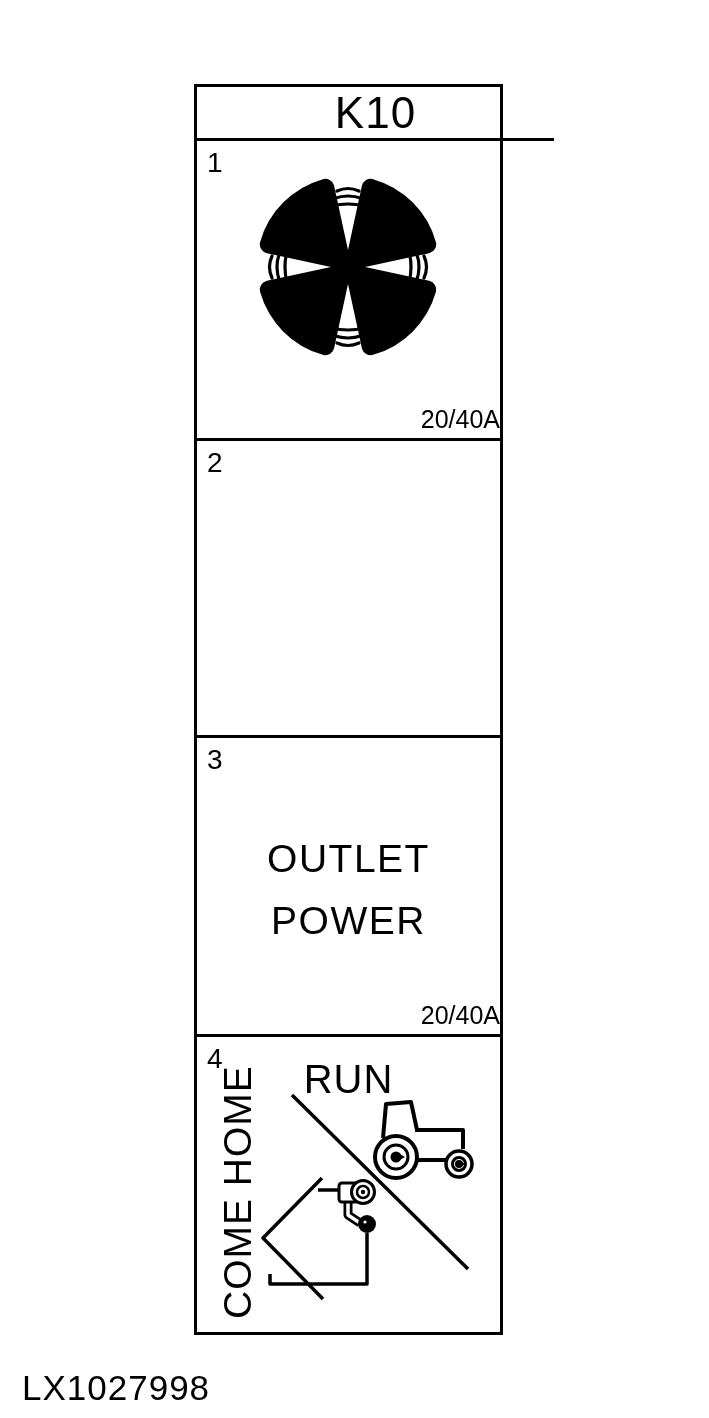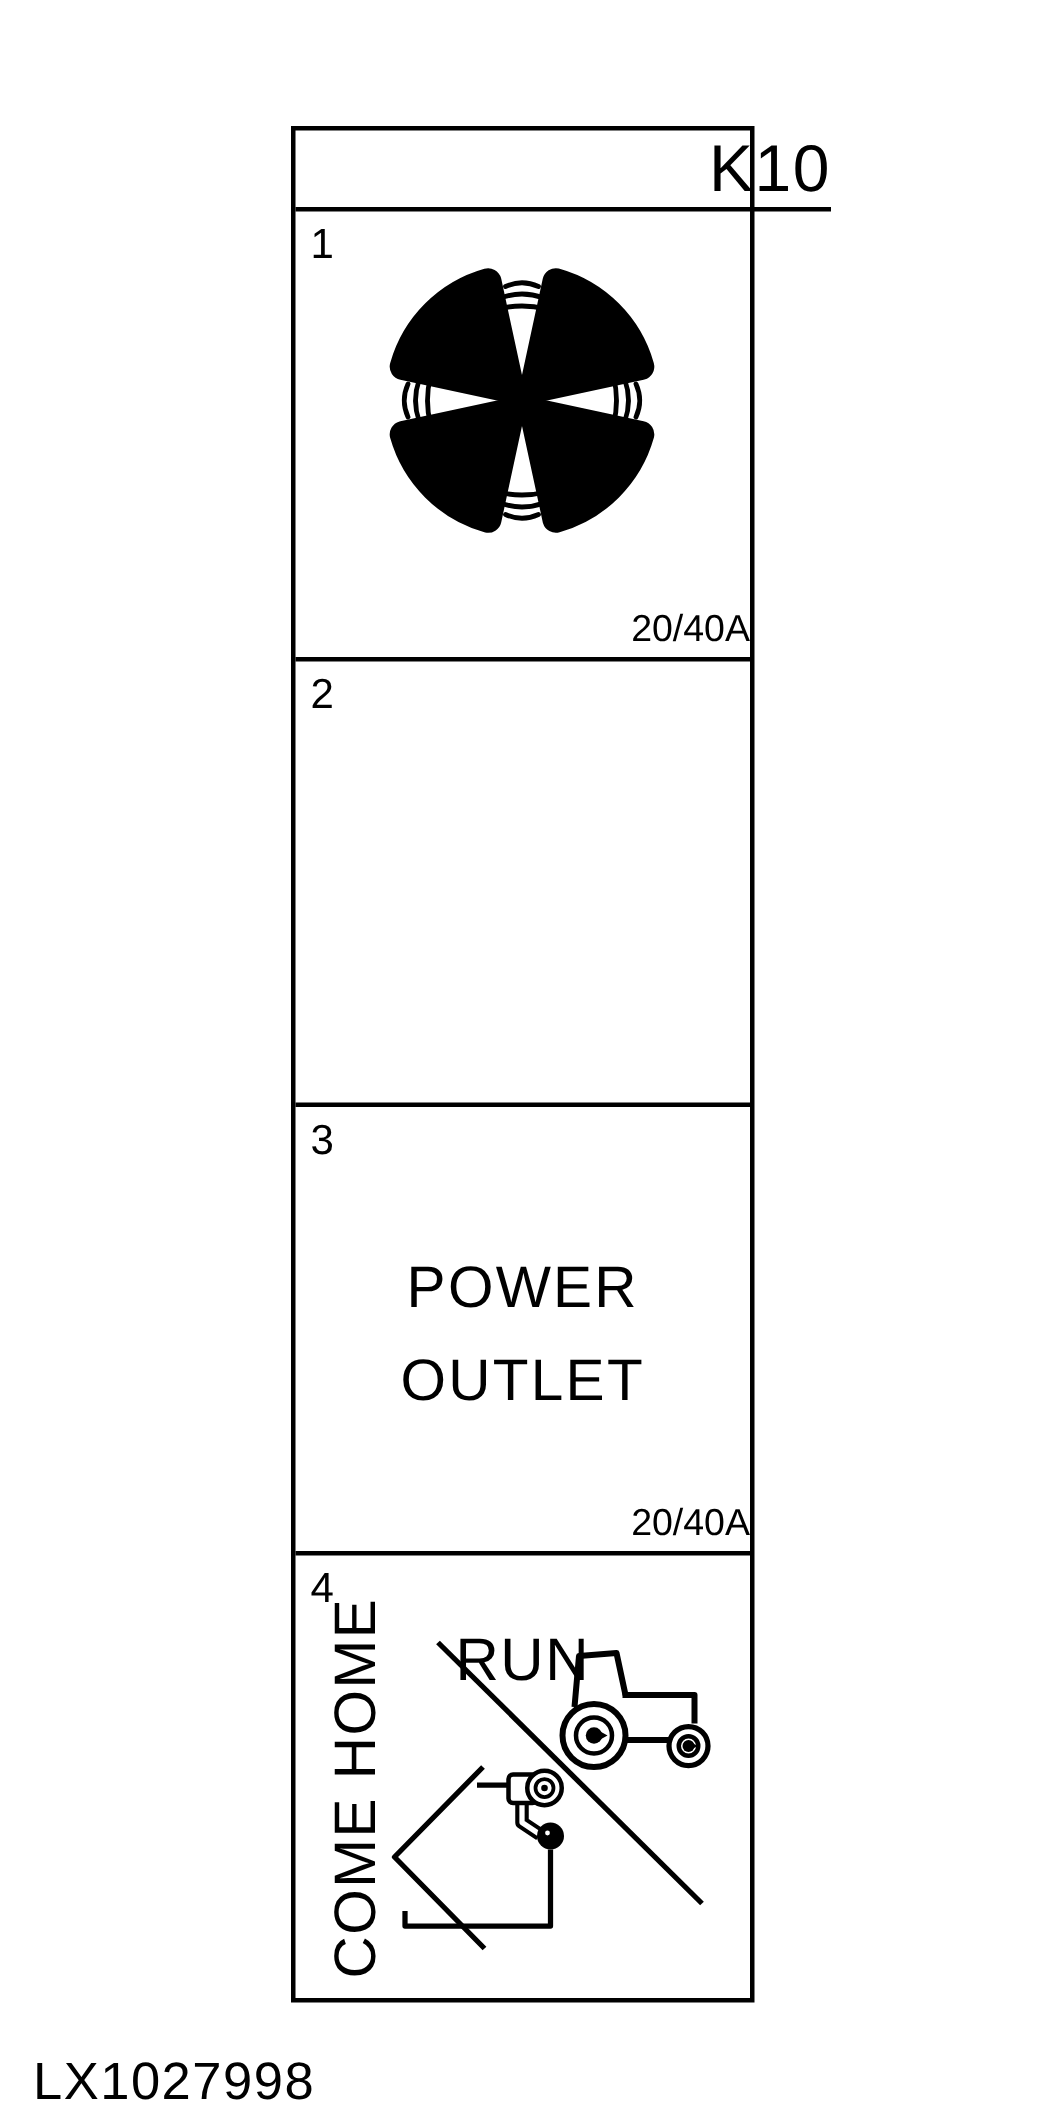--- a/index.html
+++ b/index.html
@@ -1,29 +1,29 @@
 <!DOCTYPE html>
 <html><head>
 <meta charset="utf-8">
 <style>
   html,body{margin:0;padding:0;background:#ffffff;}
   body{width:709px;height:1418px;position:relative;font-family:"Liberation Sans",sans-serif;color:#000;overflow:hidden;}
   .panel{position:absolute;left:194px;top:84px;width:309px;height:1251px;border:3px solid #000;box-sizing:border-box;background:#fff;}
-  .hdr{position:absolute;left:0;top:0;width:357px;height:51px;border-bottom:3px solid #000;display:flex;align-items:center;justify-content:flex-end;}
+  .hdr{position:absolute;left:0;top:0;width:357px;height:51px;border-bottom:3px solid #000;display:flex;align-items:center;justify-content:center;}
   .hdr span{font-size:44px;letter-spacing:1px;}
   .cell{position:absolute;left:0;width:303px;border-bottom:3px solid #000;}
   .cell-1{top:54px;height:297px;}
   .cell-2{top:354px;height:294px;}
   .cell-3{top:651px;height:296px;}
   .cell-4{top:950px;height:295px;border-bottom:none;}
   .num{position:absolute;left:10px;top:6px;font-size:28px;}
   .rating{position:absolute;right:0;bottom:4px;font-size:25px;}
   .fan-svg{position:absolute;left:51px;top:26px;overflow:visible;}
   .power-label{position:absolute;left:0;top:90px;width:100%;text-align:center;font-size:39px;line-height:62px;letter-spacing:1.5px;}
-  .run-label{position:absolute;left:0;top:20px;width:100%;text-align:center;font-size:40px;letter-spacing:1px;margin-top:28px;}
+  .run-label{position:absolute;left:0;top:20px;width:100%;text-align:center;font-size:40px;letter-spacing:1px;}
   .come-home-label{position:absolute;left:19px;top:282px;font-size:39px;white-space:nowrap;transform:rotate(-90deg);transform-origin:0 0;letter-spacing:1px;}
   .tractor-svg{position:absolute;left:173px;top:58px;overflow:visible;}
   .diagonal-svg{position:absolute;left:88px;top:50px;overflow:visible;}
   .home-svg{position:absolute;left:58px;top:130px;overflow:visible;}
   .code{position:absolute;left:22px;top:1368px;font-size:35px;font-weight:normal;letter-spacing:1px;}
   svg{display:block;}
 </style>
 </head>
 <body>
 
@@ -65,22 +65,22 @@
     <span class="rating">20/40A</span>
   </section>
 
   <section class="cell cell-2">
     <span class="num">2</span>
   </section>
 
   <section class="cell cell-3">
     <span class="num">3</span>
     <div class="power-label">
+      <div>OUTLET</div>
       <div>POWER</div>
-      <div>OUTLET</div>
     </div>
     <span class="rating">20/40A</span>
   </section>
 
   <section class="cell cell-4">
     <span class="num">4</span>
     <div class="run-label">RUN</div>
 
     <svg class="diagonal-svg" width="190" height="190" viewBox="0 0 190 190">
       <line x1="7" y1="8" x2="183" y2="182" stroke="#000" stroke-width="3.5"></line>

